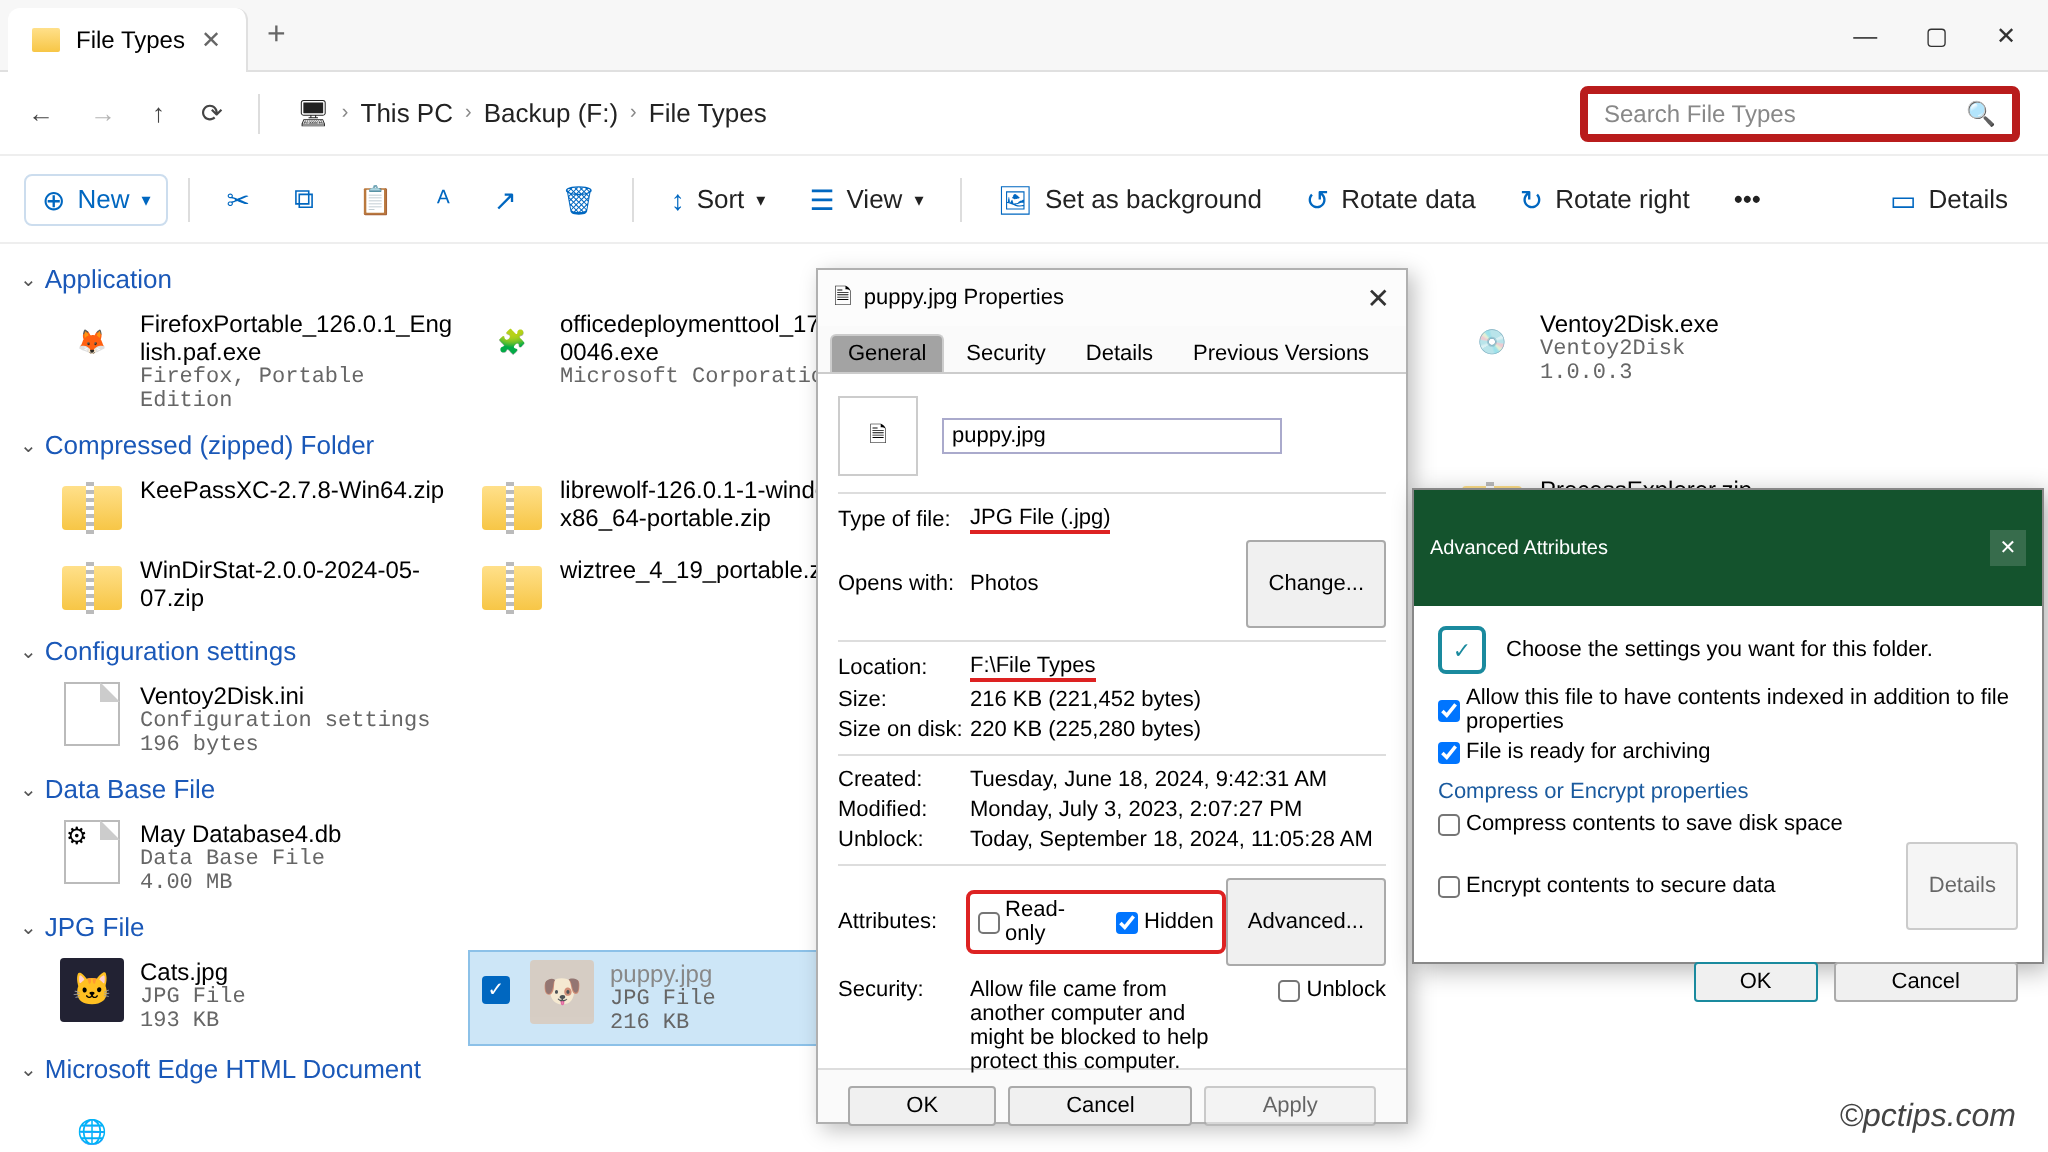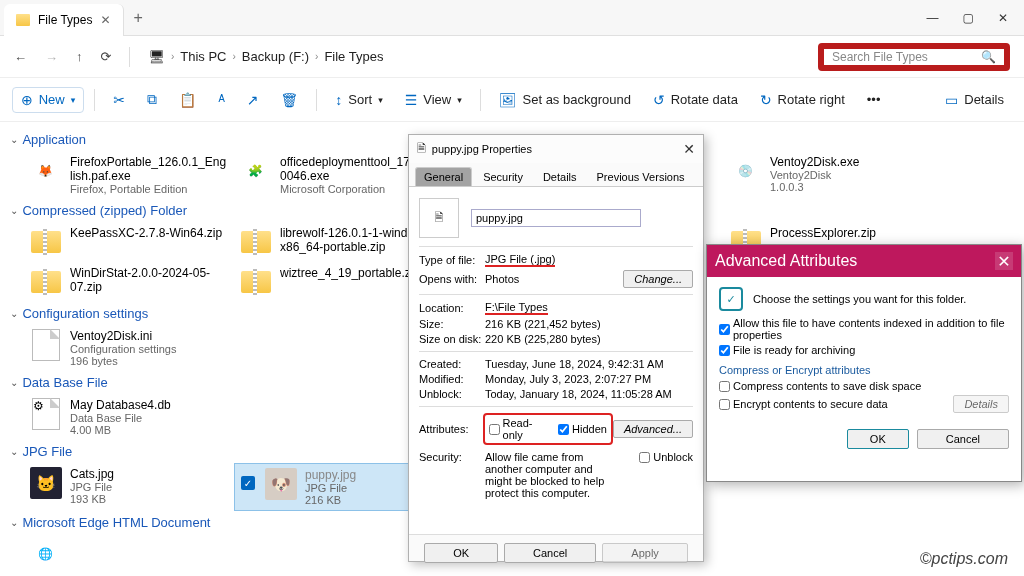--- a/index.html
+++ b/index.html
@@ -10,21 +10,21 @@
 .tab { display: flex; align-items: center; gap: 8px; padding: 6px 12px; background: #fff; border-right: 1px solid #e0e0e0; border-top-left-radius: 6px; border-top-right-radius: 6px; margin-left: 4px; height: 32px; margin-top: 4px; font-size: 12px; }
 .tab-close { color: #666; cursor: pointer; }
 .newtab { padding: 0 10px; color: #666; font-size: 16px; cursor: pointer; }
 .wincontrols { margin-left: auto; display: flex; gap: 24px; padding-right: 16px; color: #333; font-size: 12px; }
 
 
 .navbar { height: 42px; display: flex; align-items: center; gap: 18px; padding: 0 14px; border-bottom: 1px solid #eee; font-size: 13px; color: #222; }
 .navbtn { color: #444; cursor: pointer; display:flex; align-items:center; }
 .breadcrumb { display: flex; align-items: center; gap: 6px; flex: 1; }
 .bchev { color: #888; font-size: 10px; }
-.searchbox { width: 192px; height: 28px; border: 6px solid #b91c1c; border-radius: 4px; display: flex; align-items: center; padding: 0 8px; font-size: 12px; color: #888; gap:8px;}
+.searchbox { width: 220px; height: 28px; border: 4px solid #b91c1c; border-radius: 4px; display: flex; align-items: center; padding: 0 8px; font-size: 12px; color: #888; gap:8px;}
 .searchbox span:last-child{margin-left:auto;}
 
 
 .toolbar { height: 44px; display: flex; align-items: center; gap: 6px; padding: 0 12px; border-bottom: 1px solid #eee; font-size: 13px; }
 .tbtn { display: flex; align-items: center; gap: 6px; padding: 4px 8px; border-radius: 4px; cursor: pointer; color: #222; }
 .tbtn.blue { color: #0067c0; border: 1px solid #cde; }
 .tsep { width: 1px; height: 22px; background: #ddd; margin: 0 4px; }
 .ticon { color: #0067c0; font-size: 14px; }
 .toolbar .spacer { flex: 1; }
 
@@ -33,21 +33,21 @@
 .group-hdr { color: #1a58b8; font-size: 13px; margin: 4px 0 4px 0; display: flex; align-items: center; gap: 4px; }
 .group-hdr .chev { font-size: 10px; color: #555; }
 .row { display: flex; flex-wrap: wrap; }
 .item { display: flex; gap: 8px; width: 210px; padding: 4px 6px; align-items: flex-start; }
 .item.selected { background: #cde6f7; border: 1px solid #8cc1e8; }
 .item.faded .fname { color: #888; }
 .iicon { width: 32px; height: 32px; flex-shrink: 0; display: flex; align-items: center; justify-content: center; }
 .folder-ico { width: 30px; height: 22px; background: linear-gradient(#ffe08a, #f7c646); border-radius: 2px; position: relative; }
 .folder-ico .zip { position: absolute; left: 12px; top: -2px; width: 4px; height: 26px; background: repeating-linear-gradient(#bbb 0 2px, #fff 2px 4px); }
 .fname { font-size: 12px; color: #000; word-break: break-word; }
-.fmeta { font-size: 11px; color: #666; }
+.fmeta { font-size: 11px; color: #666; font-family: Liberation Mono, monospace; }
 .check { width: 14px; height: 14px; background: #0067c0; color: #fff; font-size: 10px; display: flex; align-items: center; justify-content: center; border-radius: 2px; margin-top: 8px; margin-right: 2px; }
 .generic-ico { width: 28px; height: 32px; border: 1px solid #bbb; background: #fff; position: relative; }
 .generic-ico::after { content: ""; position: absolute; right: -1px; top: -1px; border: 5px solid transparent; border-left-color: #ccc; border-bottom-color: #ccc; }
 
 
 .dlg { position: absolute; left: 408px; top: 134px; width: 296px; height: 428px; background: #fafafa; border: 1px solid #b0b0b0; box-shadow: 3px 3px 10px rgba(0,0,0,.25); font-size: 11px; }
 .dlg-title { height: 28px; display: flex; align-items: center; padding: 0 8px; background: #fcfcfc; }
 .dlg-title .x { margin-left: auto; cursor: pointer; font-size: 14px; color: #333; }
 .dlg-tabs { display: flex; border-bottom: 1px solid #ccc; padding: 4px 6px 0; gap: 2px; }
 .dlg-tab { padding: 3px 8px; font-size: 11px; border: 1px solid transparent; border-bottom: none; cursor: pointer; }
@@ -57,25 +57,25 @@
 .dlg-label { width: 66px; color: #000; }
 .dlg-val { color: #000; }
 .filename-input { border: 1px solid #aac; padding: 2px 4px; font-size: 11px; width: 170px; }
 .hr { border: none; border-top: 1px solid #ddd; margin: 6px 0; }
 .redline { border-bottom: 2px solid #d22; display: inline-block; }
 .redbox { border: 2px solid #d22; border-radius: 4px; padding: 2px 4px; display: inline-flex; gap: 10px; align-items: center; }
 .chk { display: flex; align-items: center; gap: 3px; font-size: 11px; }
 .chk input { width: 11px; height: 11px; }
 .dlg-btns { display: flex; gap: 6px; justify-content: center; padding: 8px; border-top: 1px solid #ddd; }
 .btn { padding: 3px 28px; font-size: 11px; border: 1px solid #aaa; background: #f0f0f0; border-radius: 2px; cursor: pointer; }
-.btn.small { padding: 2px 10px; font-style: italic; }
+.btn.small { padding: 15px 10px; }
 
 
 .adv { position: absolute; left: 706px; top: 244px; width: 316px; height: 238px; background: #fff; border: 1px solid #888; box-shadow: 3px 3px 12px rgba(0,0,0,.3); font-size: 11px; }
-.adv-title { background: #be185d; color: #fff; padding: 7px 8px; font-size: 16px; display: flex; align-items: center; }
+.adv-title { background: #14532d; color: #fff; padding: 20px 8px; font-size: 10px; display: flex; align-items: center; }
 .adv-title .x { margin-left: auto; background: rgba(255,255,255,.15); width:18px; height:18px; display:flex; align-items:center; justify-content:center; cursor:pointer; }
 .adv-body { padding: 10px 12px; }
 .adv-icon { width: 24px; height: 24px; border: 2px solid #1a8a9e; border-radius: 4px; display: inline-flex; align-items: center; justify-content: center; color: #1a8a9e; margin-right: 10px; }
 .adv-section { color: #1a5a9e; font-size: 11px; margin: 8px 0 4px; }
 .adv-btns { display: flex; gap: 8px; justify-content: flex-end; padding: 6px 12px; }
 
 .watermark { position: absolute; right: 16px; bottom: 8px; font-size: 16px; color: #444; font-style: italic; }
 </style>
 </head>
 <body>
@@ -375,21 +375,21 @@
     <div class="dlg-row">
         <span class="dlg-label">Created:</span>
         <span class="dlg-val">Tuesday, June 18, 2024, 9:42:31 AM</span>
       </div>
     <div class="dlg-row">
         <span class="dlg-label">Modified:</span>
         <span class="dlg-val">Monday, July 3, 2023, 2:07:27 PM</span>
       </div>
     <div class="dlg-row">
         <span class="dlg-label">Unblock:</span>
-        <span class="dlg-val">Today, January 18, 2024, 11:05:28 AM</span>
+        <span class="dlg-val">Today, September 18, 2024, 11:05:28 AM</span>
       </div>
     <hr class="hr">
     <div class="dlg-row">
       <span class="dlg-label">Attributes:</span>
       <span class="redbox">
         <label class="chk">
             <input type="checkbox" style="">
             <span>Read-only</span>
           </label>
         <label class="chk">
@@ -426,21 +426,21 @@
       <span>Choose the settings you want for this folder.</span>
     </div>
     <label class="chk" style="margin:3px 0">
         <input type="checkbox" checked="" style="">
         <span>Allow this file to have contents indexed in addition to file properties</span>
       </label>
     <label class="chk" style="margin:3px 0">
         <input type="checkbox" checked="" style="">
         <span>File is ready for archiving</span>
       </label>
-    <div class="adv-section">Compress or Encrypt attributes</div>
+    <div class="adv-section">Compress or Encrypt properties</div>
     <label class="chk" style="margin:3px 0">
         <input type="checkbox" style="">
         <span>Compress contents to save disk space</span>
       </label>
     <div style="display:flex;align-items:center">
       <label class="chk" style="margin:3px 0">
           <input type="checkbox" style="">
           <span>Encrypt contents to secure data</span>
         </label>
       <button class="btn small" style="margin-left:auto;opacity:.6">Details</button>

